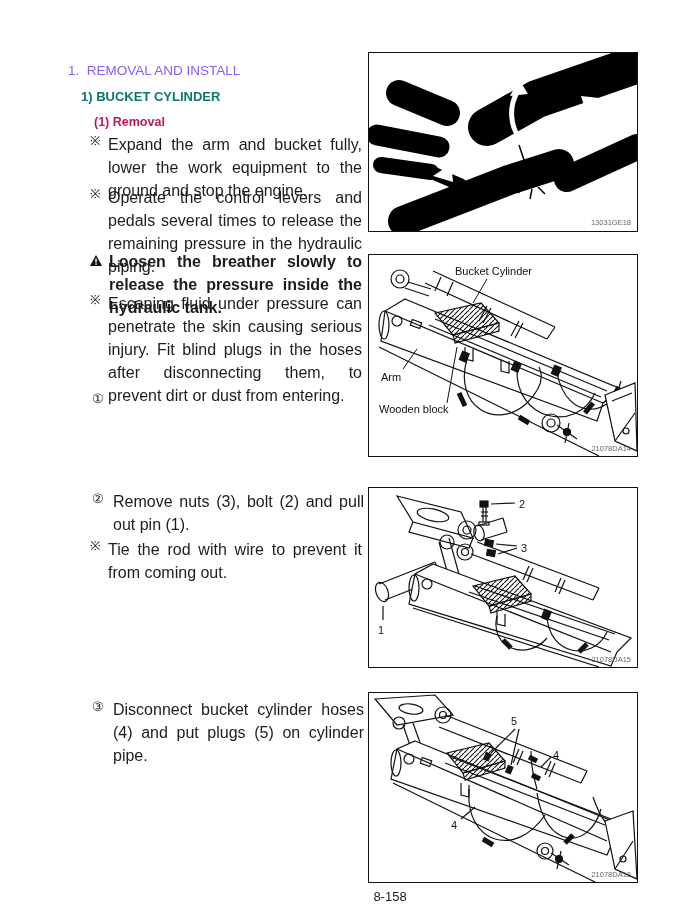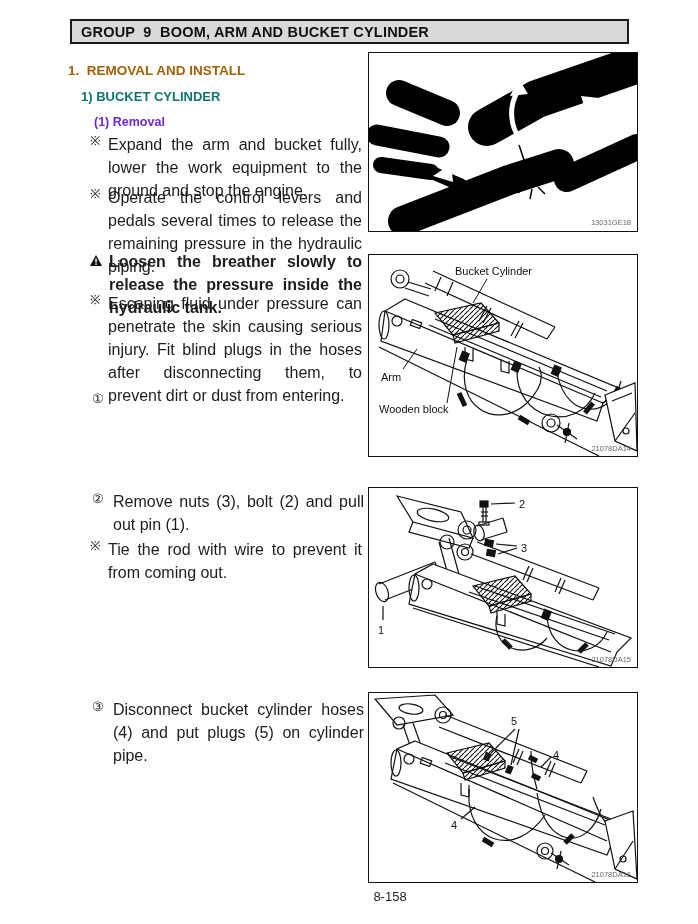--- a/index.html
+++ b/index.html
@@ -3,46 +3,43 @@
 <meta charset="utf-8">
 <style>
   html,body{margin:0;padding:0;background:#fff;}
   .page{position:relative;width:698px;height:924px;background:#ffffff;overflow:hidden;
         font-family:"Liberation Sans", sans-serif;color:#1c1c1c;}
 
   .header-bar{position:absolute;left:70px;top:19px;width:559px;height:25px;box-sizing:border-box;
         background:#d9d9d9;border:2px solid #1a1a1a;display:flex;align-items:center;padding-left:9px;}
   .header-bar span{font-weight:bold;font-size:14.5px;letter-spacing:.2px;color:#111;white-space:pre;}
 
-  .h-main{position:absolute;left:68px;top:63px;font-weight:bold;font-size:13.5px;color:#a16207;white-space:pre;}
+  .h-main{position:absolute;left:68px;top:63px;font-weight:normal;font-size:13.5px;color:#8b5cf6;white-space:pre;}
   .h-sub{position:absolute;left:81px;top:89px;font-weight:bold;font-size:13px;color:#0f766e;white-space:pre;}
-  .h-step{position:absolute;left:94px;top:115px;font-weight:bold;font-size:12.5px;color:#6d28d9;white-space:pre;}
+  .h-step{position:absolute;left:94px;top:115px;font-weight:bold;font-size:12.5px;color:#be185d;white-space:pre;}
 
   .block{position:absolute;left:90px;width:272px;display:flex;gap:3px;}
   .block .marker{flex:0 0 15px;font-size:12.5px;line-height:17px;text-align:left;}
   .block .num{flex:0 0 18px;font-size:13px;line-height:17px;}
   .block .txt{margin:0;font-size:16px;line-height:23px;text-align:justify;}
   .block.bold .txt{font-weight:bold;}
   .block .wicon{flex:0 0 16px;padding-top:2px;}
 
   .fig{position:absolute;left:368px;width:268px;background:#fff;border:1.5px solid #111;box-sizing:content-box;}
   .fig svg{display:block;}
   svg text{font-family:"Liberation Sans", sans-serif;fill:#111;}
   svg text.code{fill:#666;}
 
   .page-num{position:absolute;left:0;top:889px;width:100%;text-align:center;font-size:13px;color:#222;margin-left:41px;}
 </style>
 </head>
 <body>
 
 <div class="page">
 
-  <div class="header-bar">
-    <span>GROUP  9  BOOM, ARM AND BUCKET CYLINDER</span>
-  </div>
 
   <div class="h-main">1.  REMOVAL AND INSTALL</div>
   <div class="h-sub">1) BUCKET CYLINDER</div>
   <div class="h-step">(1) Removal</div>
 
   <div class="block" style="top:133px">
     <span class="marker">※</span>
     <p class="txt">Expand the arm and bucket fully, lower the work equipment to the ground and stop the engine.</p>
   </div>
 

